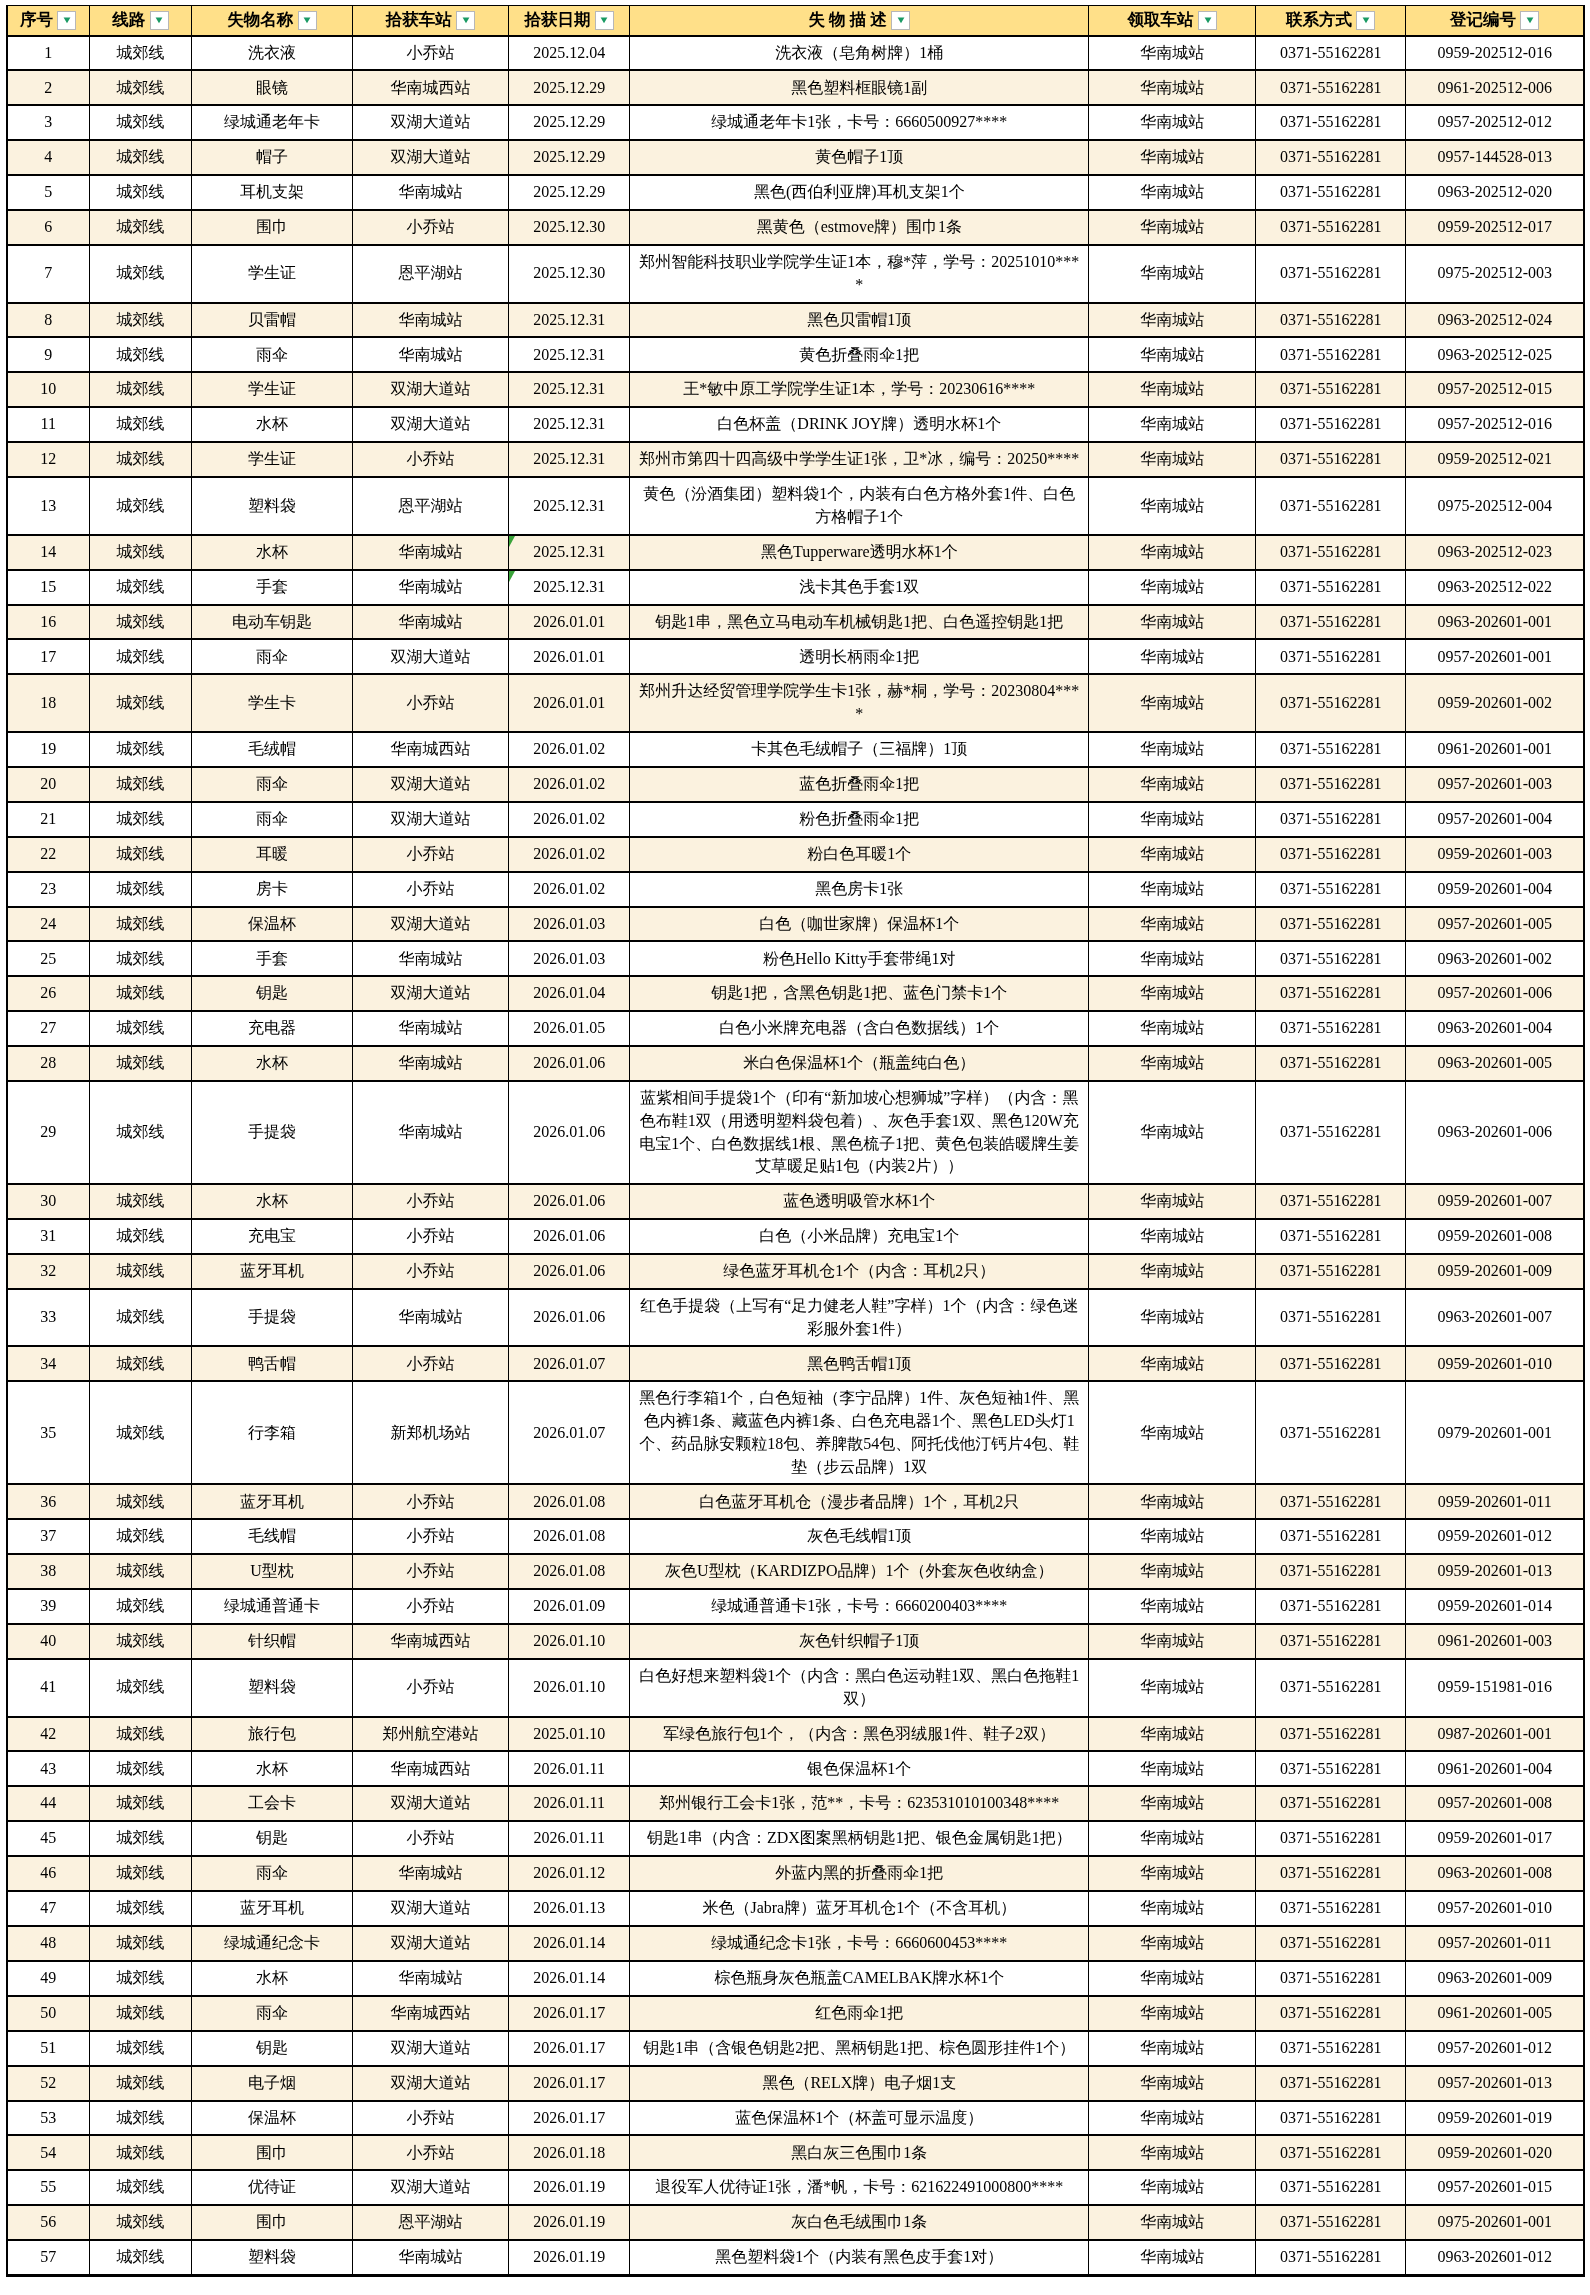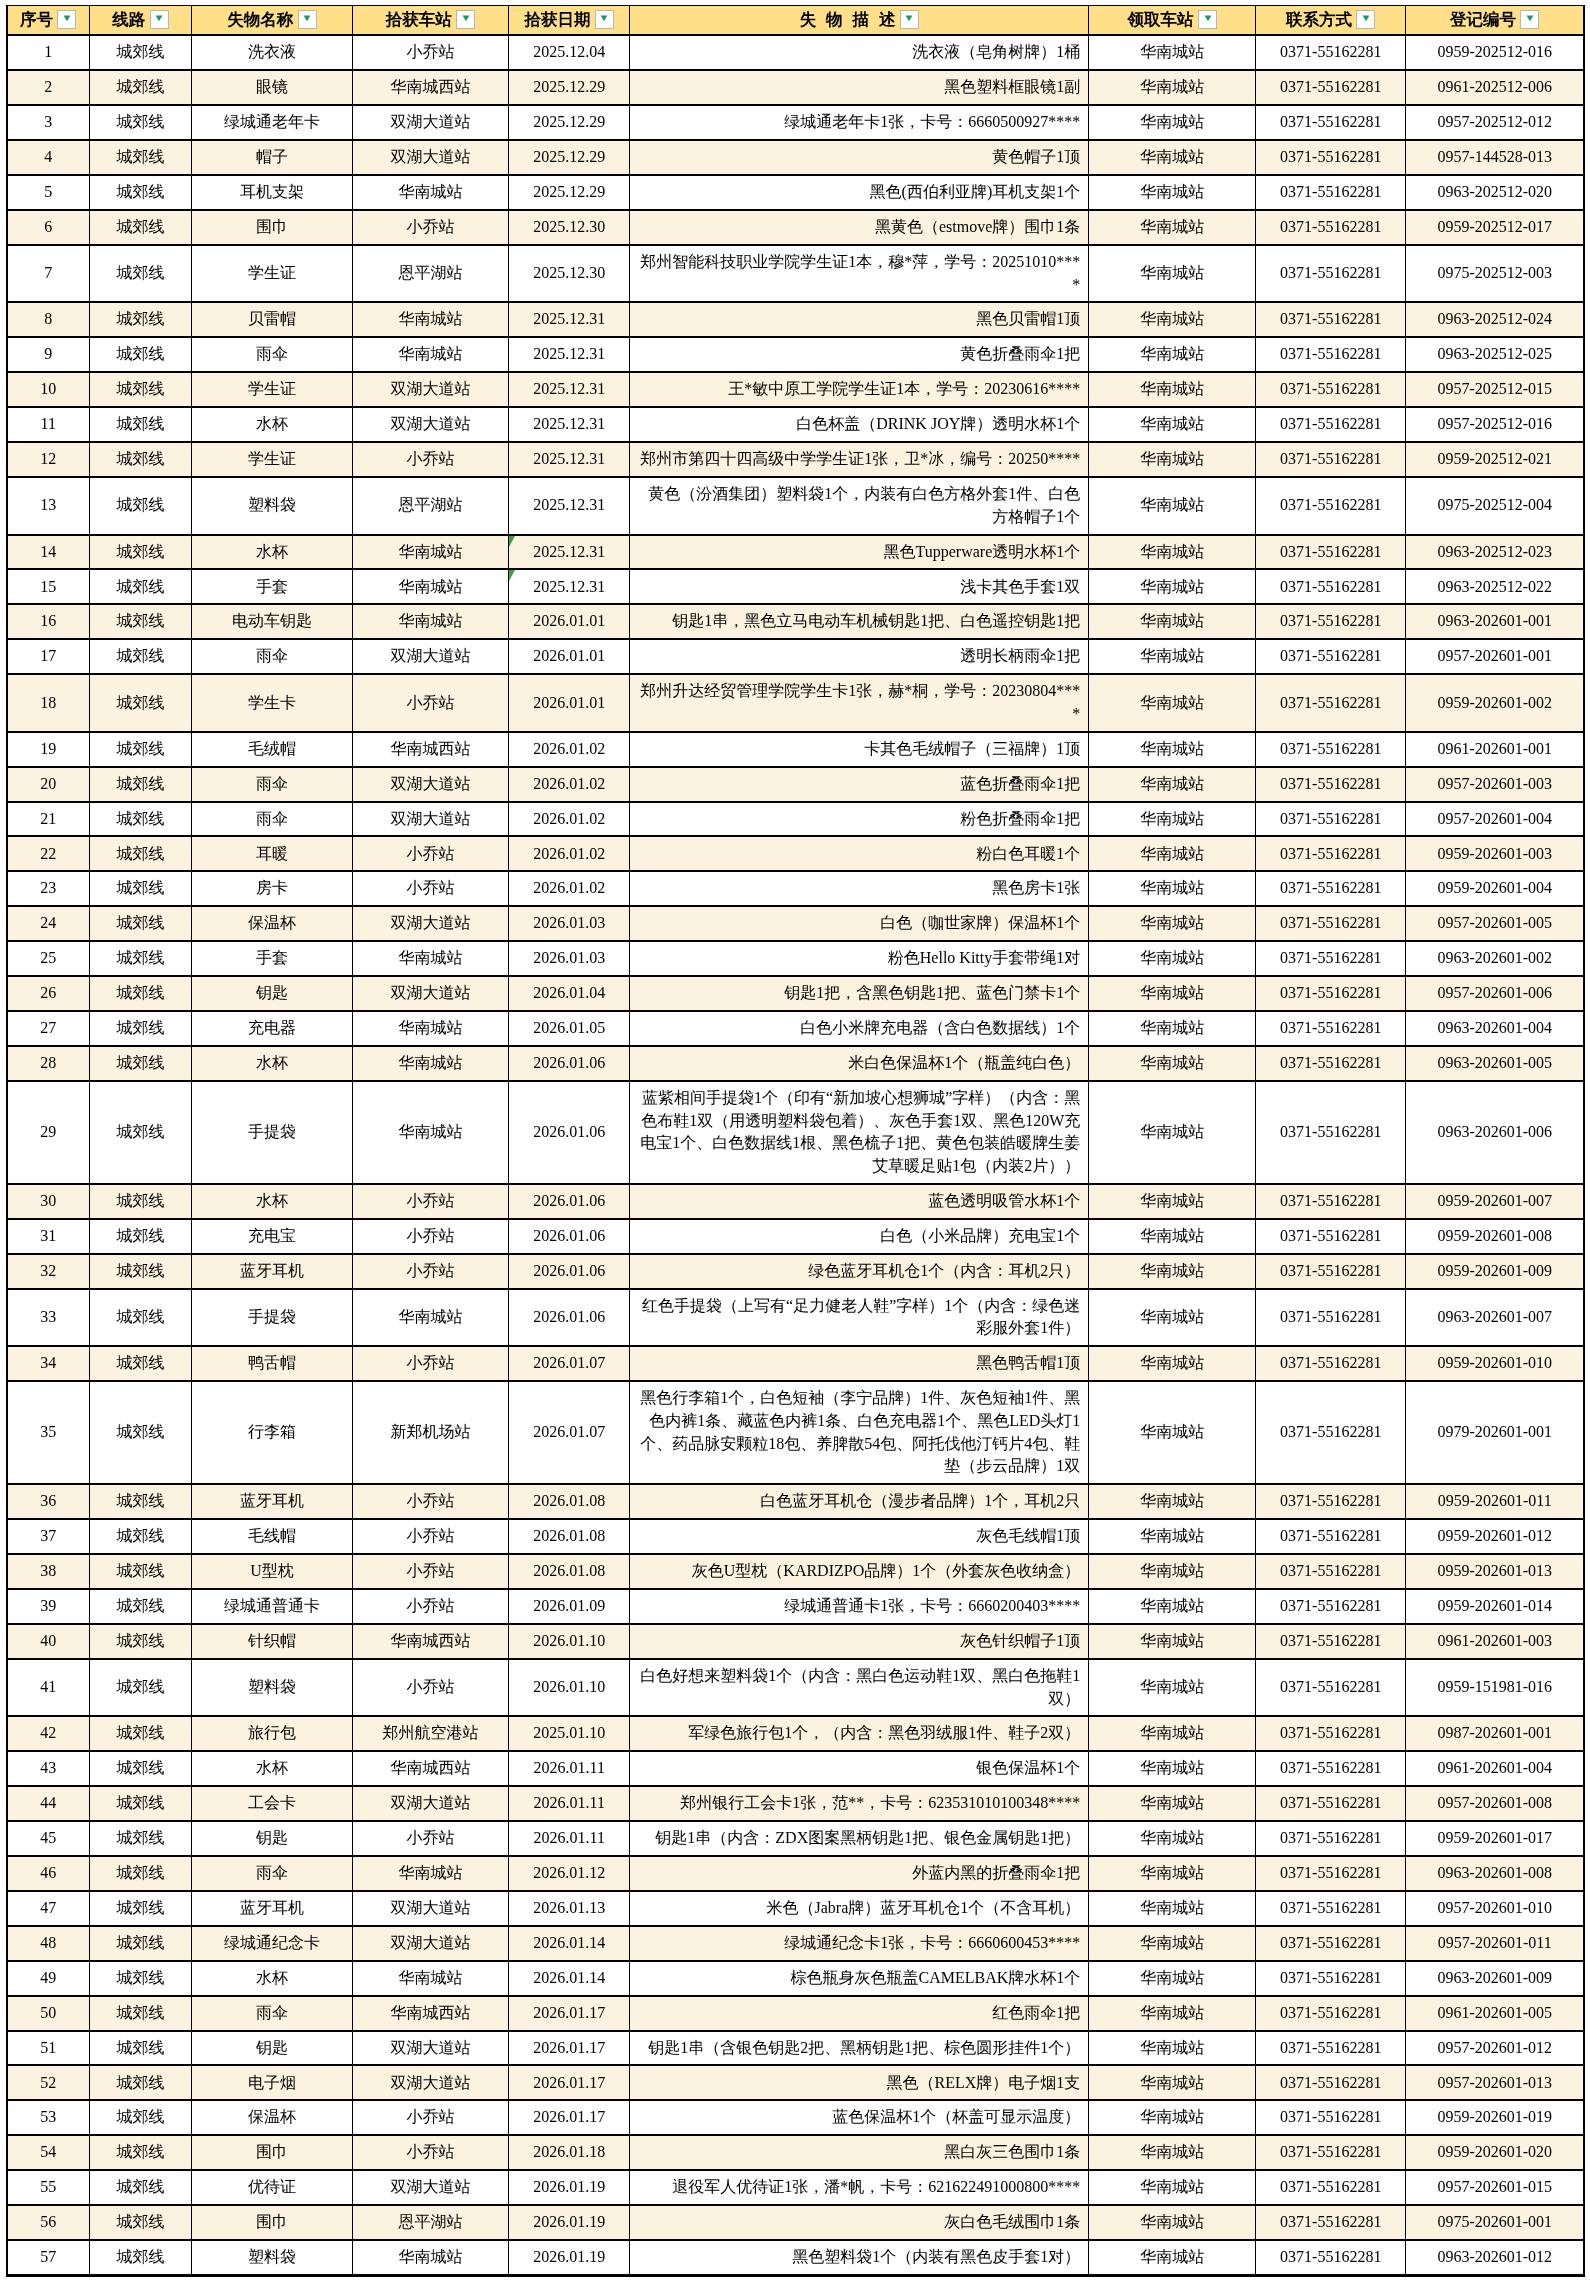--- a/index.html
+++ b/index.html
@@ -1,30 +1,30 @@
 <!DOCTYPE html>
 <html style="font-size:9px"><head>
 <meta charset="utf-8">
 <style>
   html,body{margin:0;padding:0;background:#fff;}
   body{width:1591px;font-family:"Liberation Serif","DejaVu Serif",serif;color:#000;}
   .sheet{margin:4.5px 5.7px;border:1.7px solid #000;}
   table{border-collapse:collapse;width:100%;table-layout:fixed;}
   th,td{border-left:1.1px solid #000;border-right:1.1px solid #000;vertical-align:middle;}
   .title-row th{border:none;background:#fff;font-size:21px;font-weight:bold;text-align:center;padding:4.5px 0 3.4px 0;}
-  .head-row th{background:#FFE089;font-size:16.5px;font-weight:bold;text-align:center;padding:3.4px 1.1px;border-bottom:1.1px solid #000;white-space:nowrap;font-family:Liberation Mono, monospace;}
+  .head-row th{background:#FFE089;font-size:16.5px;font-weight:bold;text-align:center;padding:3.4px 1.1px;border-bottom:1.1px solid #000;white-space:nowrap;}
   .head-row th .hlabel{vertical-align:middle;}
   .filter-btn{display:inline-block;width:17px;height:17px;background:#fff;border:0.6px solid #b7b7b7;margin-left:4.5px;vertical-align:middle;text-align:center;line-height:17px;cursor:pointer;}
   .filter-btn svg{display:inline-block;vertical-align:middle;margin-top:-2.3px;}
   tbody td{font-size:16px;line-height:1.42;text-align:center;padding:5.1px 4.5px;border-top:2.3px solid #000;position:relative;word-break:break-all;}
   tbody tr:nth-child(even) td{background:#FBF2DF;}
   tbody tr:nth-child(odd) td{background:#FFFFFF;}
   tbody tr:last-child td{border-bottom:2.3px solid #000;}
   .corner-flag{position:absolute;top:0;left:0;width:0;height:0;border-top:11.4px solid #3aa33a;border-right:6.8px solid transparent;}
-  .col-desc{padding-left:8px;padding-right:8px;text-align:right;}
+  .col-desc{padding-left:8px;padding-right:8px;}
 </style>
 </head>
 <body>
 
 <div class="sheet">
 <table>
   <colgroup>
     <col style="width:5.2%">
         <col style="width:6.5%">
         <col style="width:10.2%">

